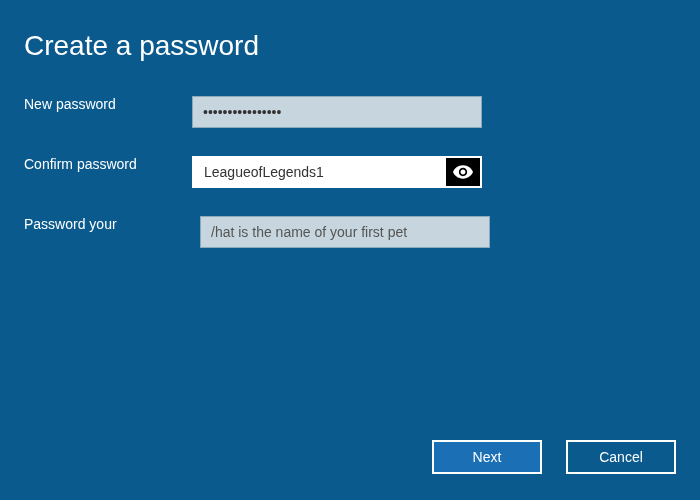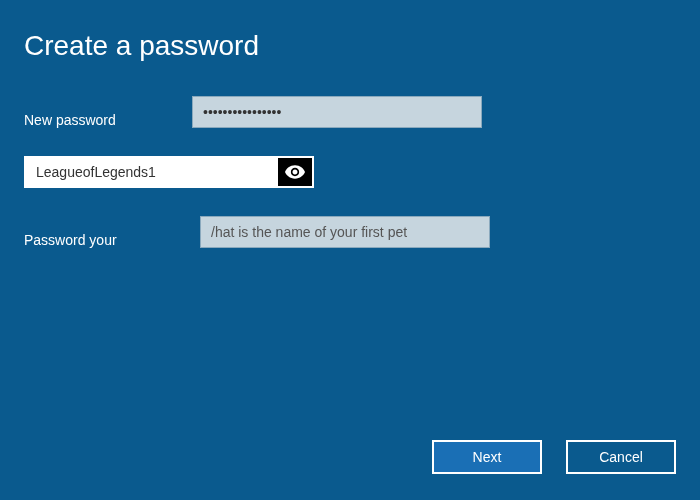--- a/index.html
+++ b/index.html
@@ -19,21 +19,21 @@
     .container {
       padding: 30px 12px 0 24px;
     }
     .title {
       font-size: 28px;
       font-weight: 300;
       margin-bottom: 34px;
     }
     .form-row {
       display: flex;
-      align-items: flex-end;
+      align-items: flex-start;
       margin-bottom: 28px;
     }
     .form-label {
       width: 168px;
       font-size: 14px;
       font-weight: 400;
       color: #ffffff;
     }
     .input-wrap {
       position: relative;
@@ -110,20 +110,21 @@
   <h1 class="title">Create a password</h1>
 
   <div class="form-row">
     <div class="form-label">New password</div>
     <div class="input-wrap">
       <input type="text" class="text-input" value="••••••••••••••••" style="">
     </div>
   </div>
 
   <div class="form-row">
+    <div class="form-label">Confirm password</div>
     <div class="input-wrap">
       <input type="text" class="text-input active" value="LeagueofLegends1" style="">
       <div class="reveal-btn">
         <svg viewBox="0 0 24 16">
           <path d="M12 0C6 0 1.5 4 0 8c1.5 4 6 8 12 8s10.5-4 12-8c-1.5-4-6-8-12-8zm0 13c-2.8 0-5-2.2-5-5s2.2-5 5-5 5 2.2 5 5-2.2 5-5 5zm0-8c-1.7 0-3 1.3-3 3s1.3 3 3 3 3-1.3 3-3-1.3-3-3-3z"></path>
         </svg>
       </div>
     </div>
   </div>
 

